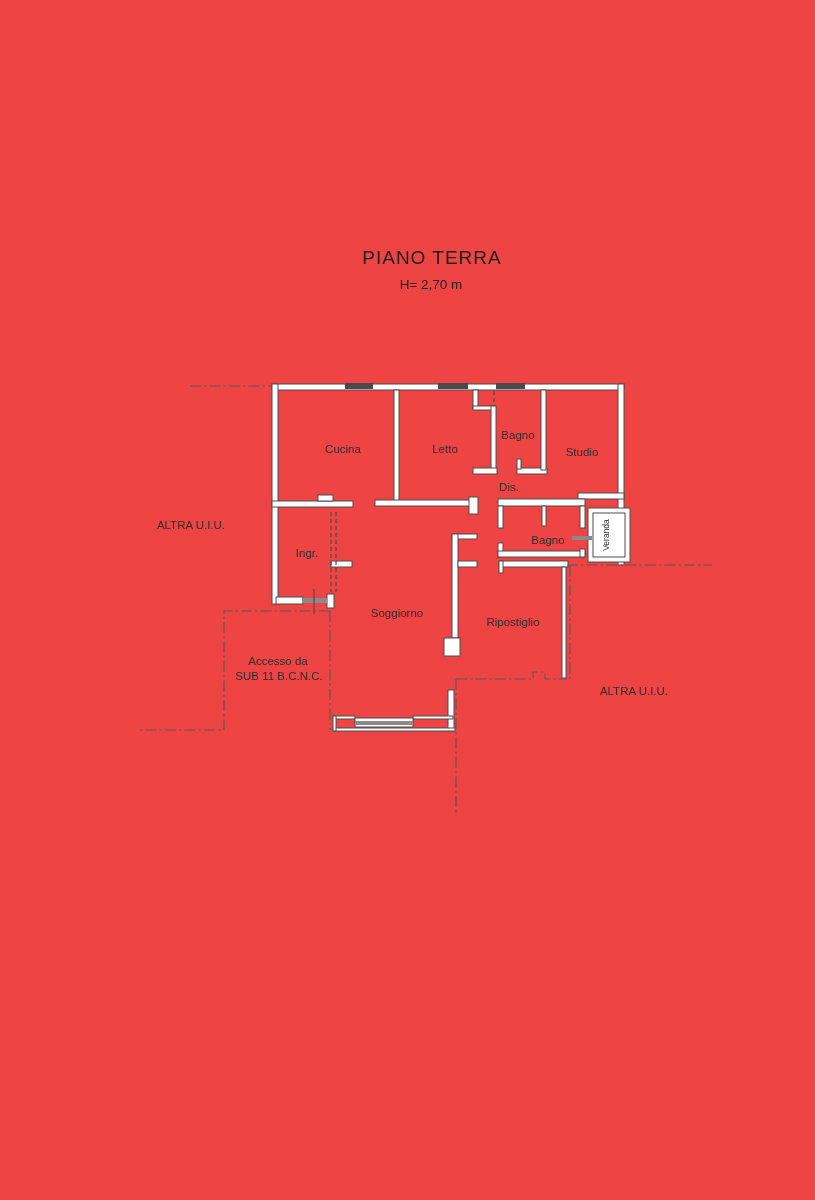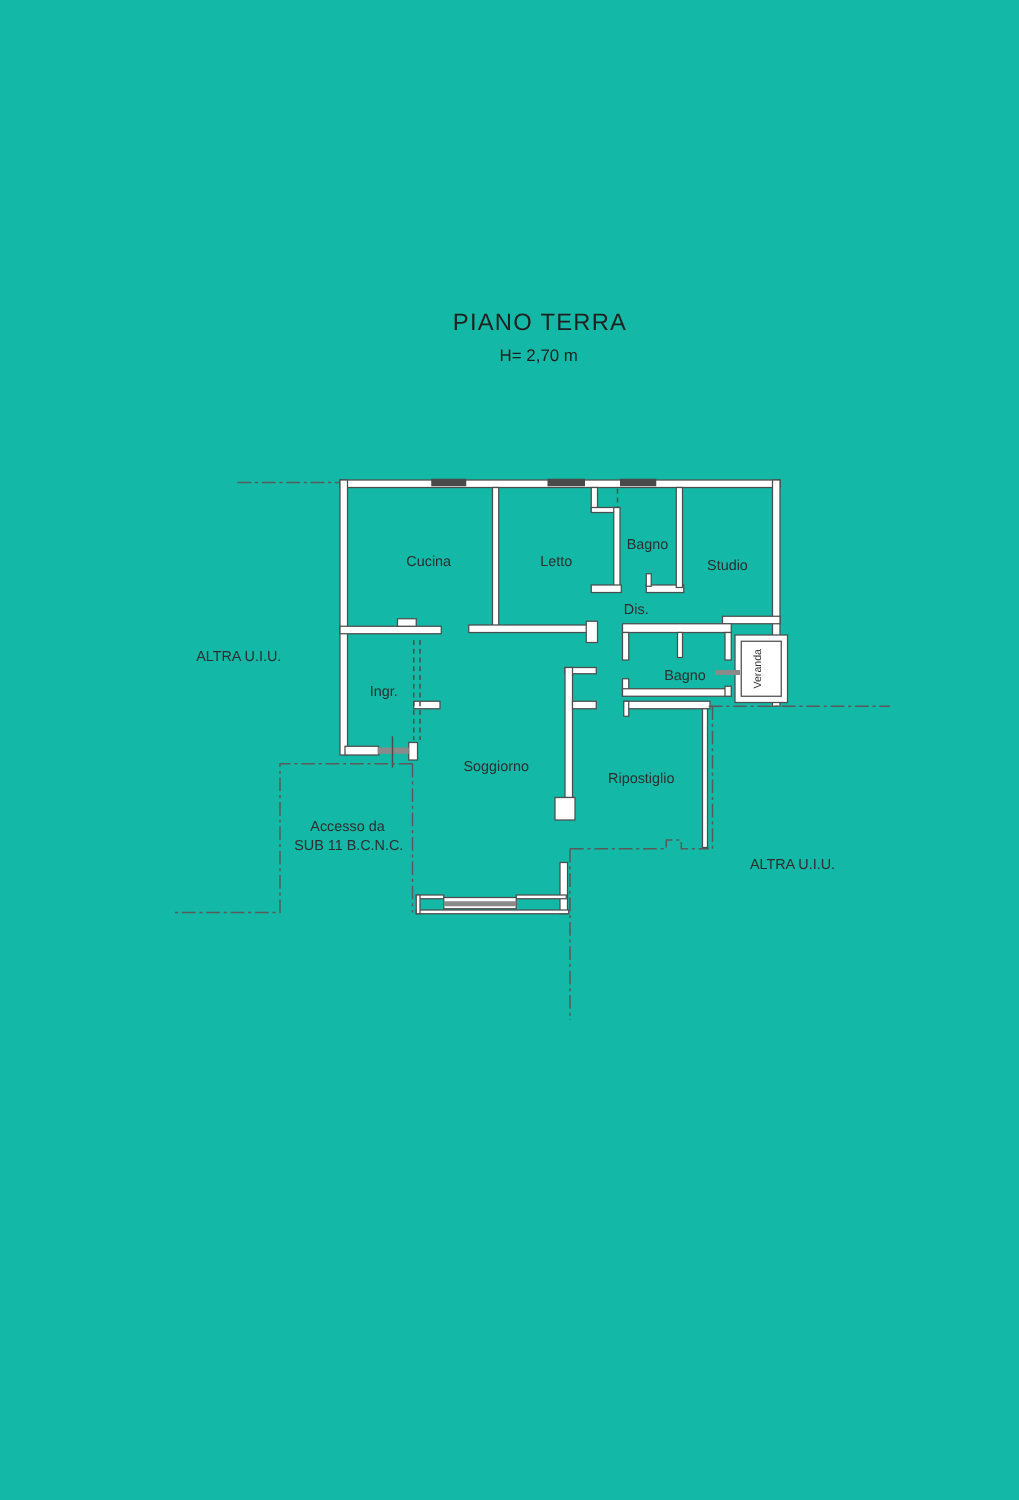--- a/index.html
+++ b/index.html
@@ -1,21 +1,21 @@
 <!DOCTYPE html>
 <html><head>
 <meta charset="utf-8">
 <style>
   html, body { margin: 0; padding: 0; background: #e8e8e8; }
   .page {
     position: relative;
     width: 815px;
     height: 1200px;
     margin: 0 auto;
-    background: #14b8a6;
+    background: #ef4444;
     overflow: hidden;
     font-family: "Liberation Sans", sans-serif;
   }
   svg { position: absolute; left: 0; top: 0; }
   .w   { fill: #ffffff; stroke: #4d4d4d; stroke-width: 1; }
   .wf  { fill: #4a4a4a; stroke: none; }
   .bar { fill: #8a8a8a; stroke: none; }
   .dd  { fill: none; stroke: #5a5a5a; stroke-width: 1.2; stroke-dasharray: 11 3 2.5 3; }
   .dash{ fill: none; stroke: #4d4d4d; stroke-width: 1.2; stroke-dasharray: 4 3; }
   .tick{ fill: none; stroke: #4d4d4d; stroke-width: 1.2; }

